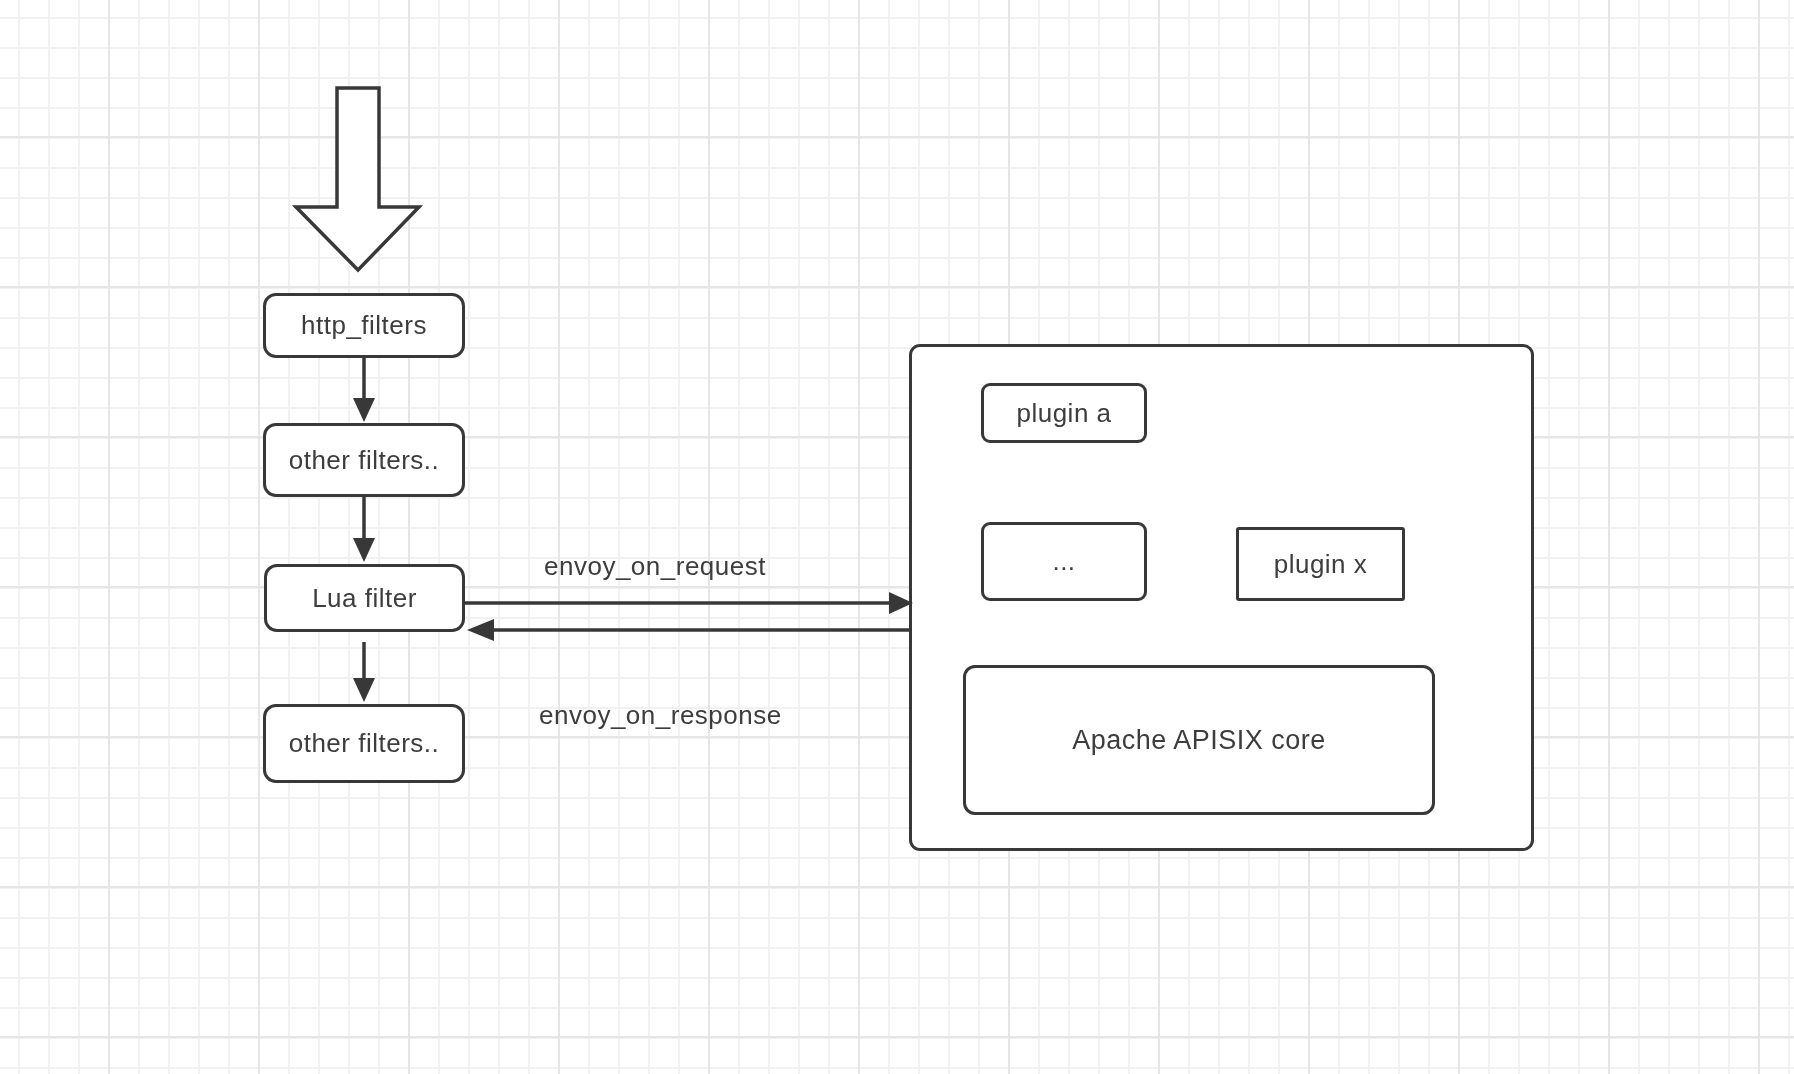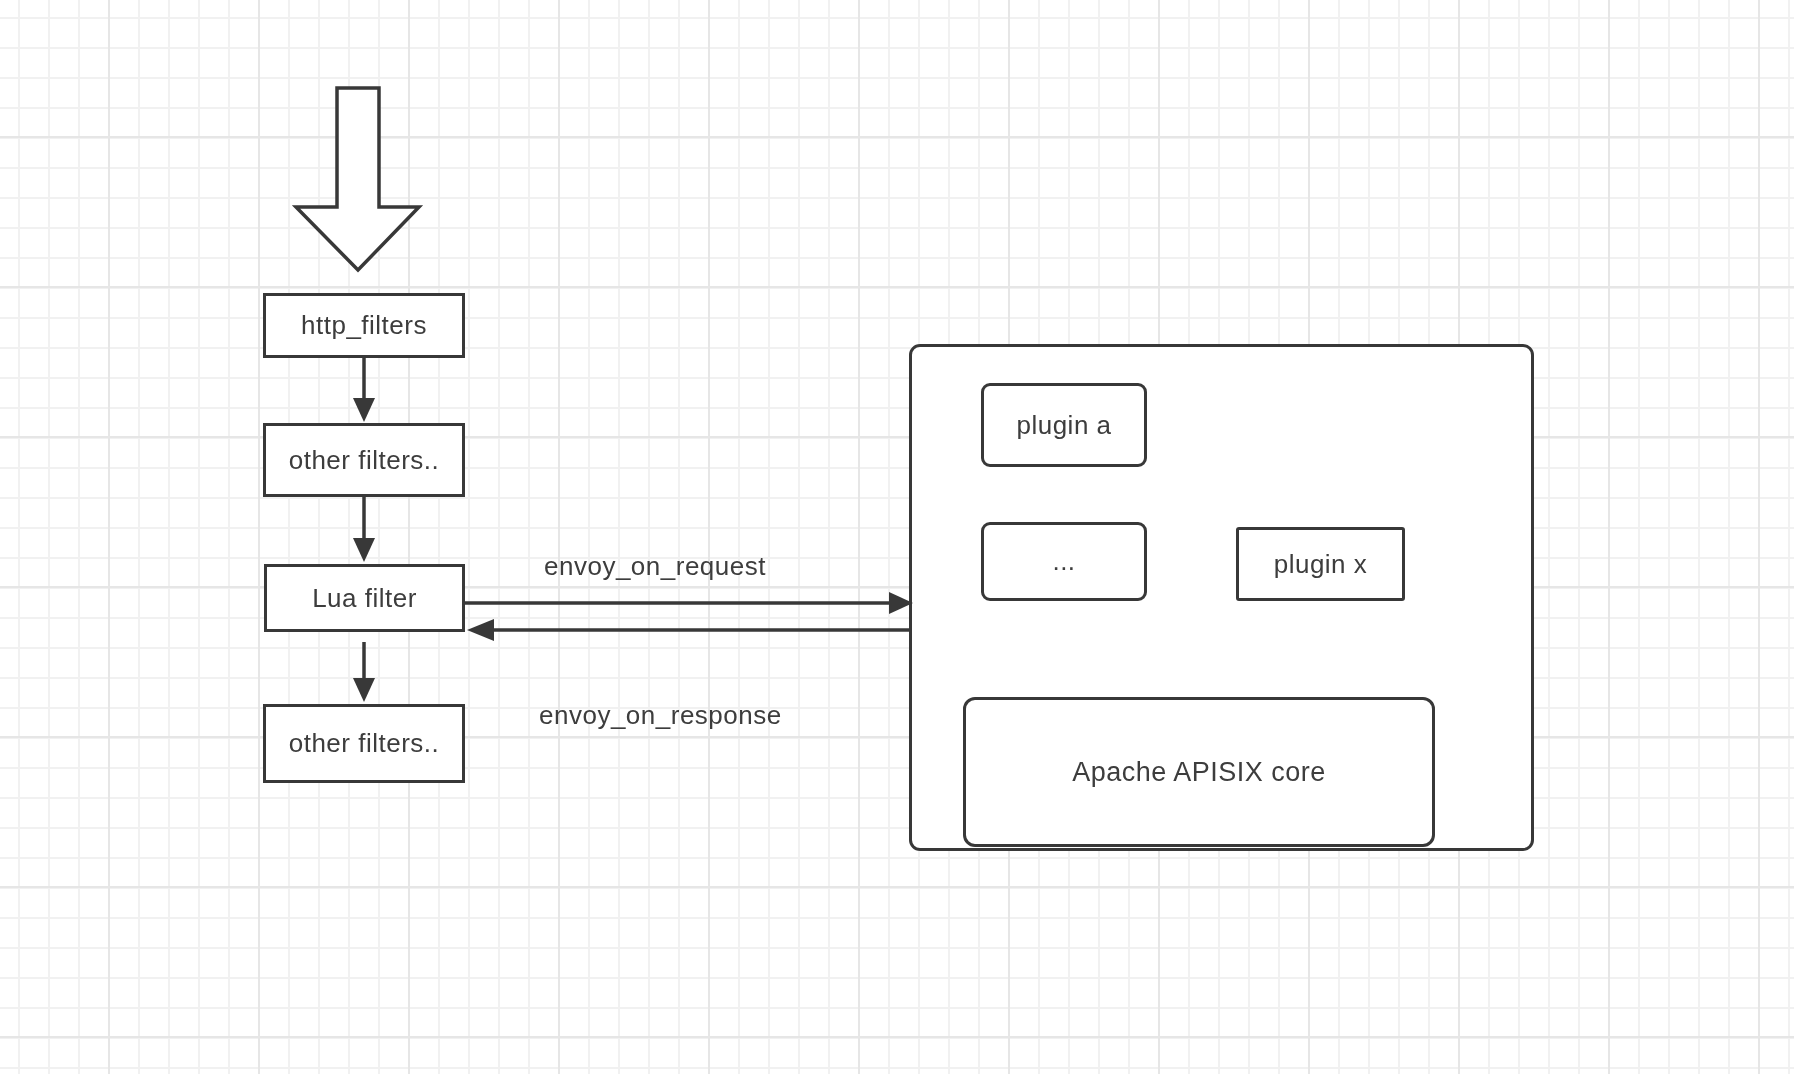--- a/index.html
+++ b/index.html
@@ -27,45 +27,45 @@
     left: 0; top: 0;
     width: 1794px;
     height: 1074px;
     pointer-events: none;
   }
   .node {
     position: absolute;
     box-sizing: border-box;
     background: #ffffff;
     border: 3.5px solid #383838;
-    border-radius: 0;
+    border-radius: 13px;
     display: flex;
     align-items: center;
     justify-content: center;
     color: #3d3d3d;
     font-size: 26px;
     letter-spacing: 0.5px;
     white-space: nowrap;
   }
   
   .box-http    { left: 263px; top: 293px; width: 202px; height: 65px; }
   .box-other1  { left: 263px; top: 423px; width: 202px; height: 74px; }
   .box-lua     { left: 264px; top: 564px; width: 201px; height: 68px; }
   .box-other2  { left: 263px; top: 704px; width: 202px; height: 79px; }
   
   .apisix-container {
     left: 909px; top: 344px; width: 625px; height: 507px;
     border-radius: 11px;
     background: #ffffff;
   }
-  .box-plugin-a { left: 981px;  top: 383px; width: 166px; height: 84px; border-radius: 9px; }
+  .box-plugin-a { left: 981px;  top: 383px; width: 166px; height: 60px; border-radius: 9px; }
   .box-plugin-b { left: 1236px; top: 383px; width: 169px; height: 85px; border-radius: 9px; }
   .box-dots     { left: 981px;  top: 522px; width: 166px; height: 79px; border-radius: 9px; }
   .box-plugin-x { left: 1236px; top: 527px; width: 169px; height: 74px; border-radius: 3px; }
-  .box-core     { left: 963px;  top: 665px; width: 472px; height: 150px; border-radius: 12px; font-size: 27px; margin-top: 32px; }
+  .box-core     { left: 963px;  top: 665px; width: 472px; height: 150px; border-radius: 12px; font-size: 27px; }
   .edge-label {
     position: absolute;
     color: #3d3d3d;
     font-size: 26px;
     letter-spacing: 0.5px;
     white-space: nowrap;
   }
   .label-request  { left: 544px; top: 551px; }
   .label-response { left: 539px; top: 660px; margin-top: 40px; }
 </style>

